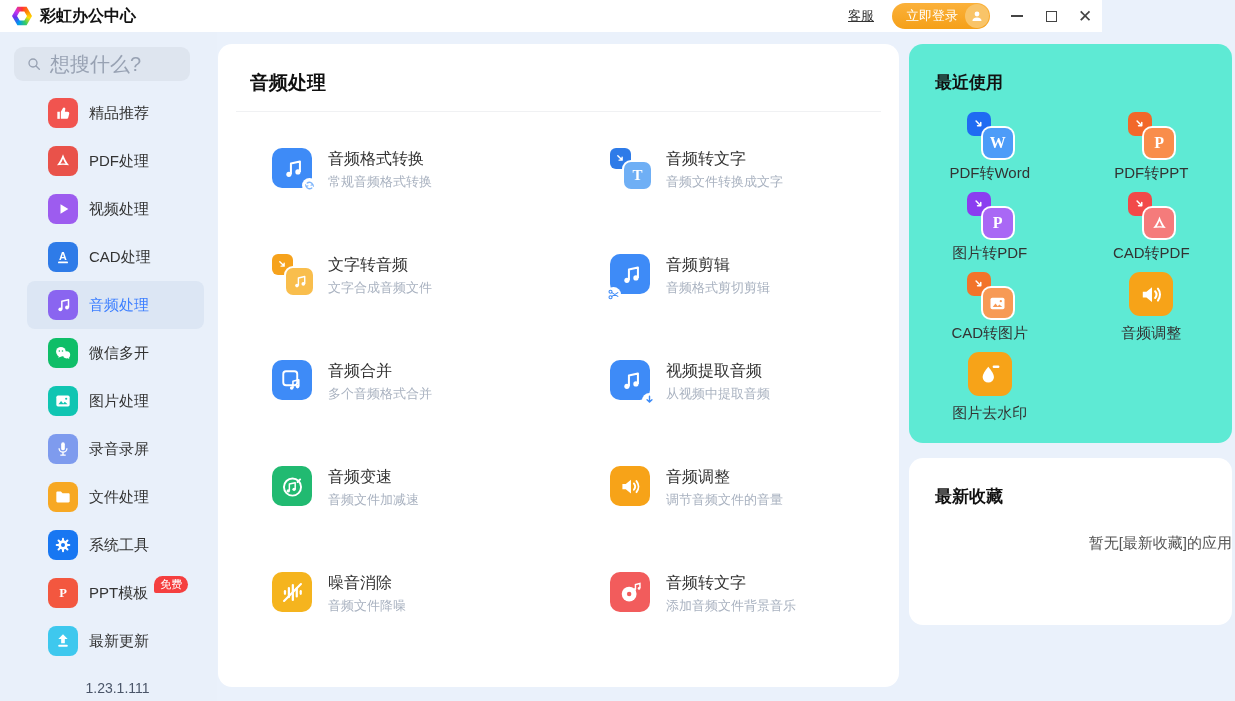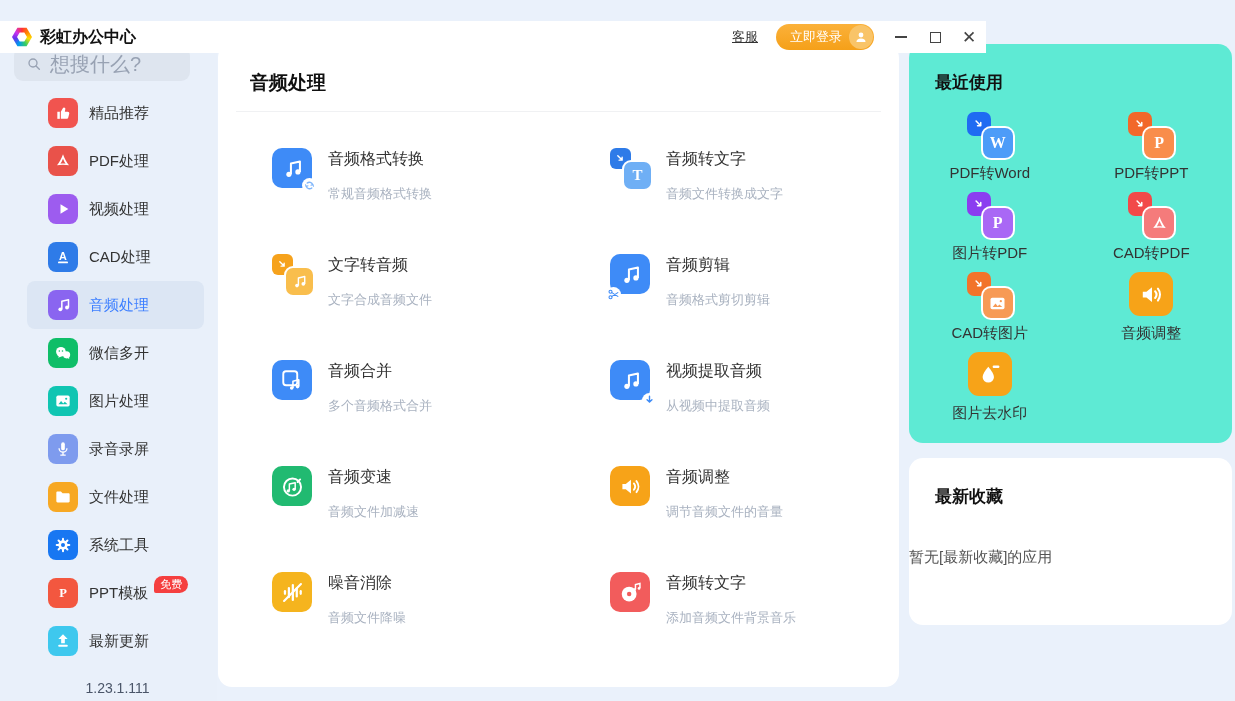--- a/index.html
+++ b/index.html
@@ -1,20 +1,20 @@
 <!DOCTYPE html>
 <html><head>
 <meta charset="utf-8">
 <style>
   *{margin:0;padding:0;box-sizing:border-box;}
   html,body{width:1235px;height:701px;overflow:hidden;}
   body{font-family:"Liberation Sans","DejaVu Sans",sans-serif;background:#EAF1FB;position:relative;color:#333;}
 
   
-  .titlebar{position:absolute;top:0;left:0;width:986px;height:32px;background:#fff;display:flex;align-items:center;z-index:5;margin-top:21px;}
+  .titlebar{position:absolute;top:0;left:0;width:1102px;height:32px;background:#fff;display:flex;align-items:center;z-index:5;}
   .logo{width:20px;height:20px;margin-left:12px;position:relative;flex:none;
     background:conic-gradient(#f33,#f80,#fd0,#3c6,#09e,#63e,#c3e,#f33);
     clip-path:polygon(27% 4%,73% 4%,100% 50%,73% 96%,27% 96%,0% 50%);}
   .logo::after{content:"";position:absolute;inset:5px;background:#fff;
     clip-path:polygon(27% 4%,73% 4%,100% 50%,73% 96%,27% 96%,0% 50%);}
   .app-title{font-size:16px;font-weight:bold;color:#111;margin-left:8px;}
   .tb-right{margin-left:auto;display:flex;align-items:center;}
   .support{font-size:13px;color:#333;text-decoration:underline;margin-right:18px;cursor:pointer;}
   .login-btn{height:26px;border-radius:14px;background:linear-gradient(180deg,#FBB13A,#F5A019);
     display:flex;align-items:center;padding:0 1px 0 14px;cursor:pointer;}
@@ -57,38 +57,38 @@
   .badge svg{width:13px;height:13px;}
   .b-br{right:-3px;bottom:-3px;} .b-bl{left:-4px;bottom:-6px;} .b-dr{right:-5px;bottom:-6px;}
   .pair{position:relative;width:42px;height:42px;}
   .pair .p-small{position:absolute;left:0;top:0;width:21px;height:21px;border-radius:6px;display:flex;align-items:center;justify-content:center;}
   .pair .p-small svg{width:13px;height:13px;}
   .pair .p-big{position:absolute;right:1px;bottom:1px;width:27px;height:27px;border-radius:7px;box-shadow:0 0 0 2px #fff;
     display:flex;align-items:center;justify-content:center;color:#fff;font-weight:bold;font-size:15px;font-family:"Liberation Serif","DejaVu Serif",serif;}
   .pair .p-big svg{width:19px;height:19px;}
   .app-txt{margin-left:14px;padding-top:1px;}
   .app-name{font-size:16px;color:#333;font-weight:500;}
-  .app-desc{font-size:13px;color:#A9B2C0;margin-top:15px;text-align:right;}
+  .app-desc{font-size:13px;color:#A9B2C0;margin-top:3px;text-align:right;}
 
   
   .recent-card{position:absolute;left:909px;top:44px;width:323px;height:399px;background:#5eead4;border-radius:14px;}
   .fav-card{position:absolute;left:909px;top:458px;width:323px;height:167px;background:#fff;border-radius:14px;}
   .panel-title{padding:27px 0 0 26px;font-size:17px;font-weight:bold;color:#111;}
   .recent-grid{margin-top:18px;display:grid;grid-template-columns:1fr 1fr;grid-auto-rows:80px;justify-items:center;}
   .recent-item{display:flex;flex-direction:column;align-items:center;cursor:pointer;}
   .recent-label{font-size:15px;color:#333;margin-top:6px;}
   .rpair{position:relative;width:50px;height:46px;}
   .rpair .p-small{position:absolute;left:2px;top:0;width:24px;height:24px;border-radius:7px;display:flex;align-items:center;justify-content:center;}
   .rpair .p-small svg{width:14px;height:14px;}
   .rpair .p-big{position:absolute;right:2px;bottom:0;width:30px;height:30px;border-radius:8px;box-shadow:0 0 0 2px #fff;
     display:flex;align-items:center;justify-content:center;color:#fff;font-weight:bold;font-size:16px;font-family:"Liberation Serif","DejaVu Serif",serif;}
   .rpair .p-big svg{width:21px;height:21px;}
   .rsq{width:44px;height:44px;border-radius:11px;display:flex;align-items:center;justify-content:center;margin-bottom:2px;}
   .rsq svg{width:29px;height:29px;}
-  .empty-text{margin-top:40px;text-align:left;font-size:15px;color:#555;}
+  .empty-text{margin-top:26px;text-align:right;font-size:15px;color:#555;}
 </style>
 </head>
 <body>
 
 <div class="titlebar">
   <div class="logo"></div>
   <div class="app-title">彩虹办公中心</div>
   <div class="tb-right">
     <span class="support">客服</span>
     <div class="login-btn">

